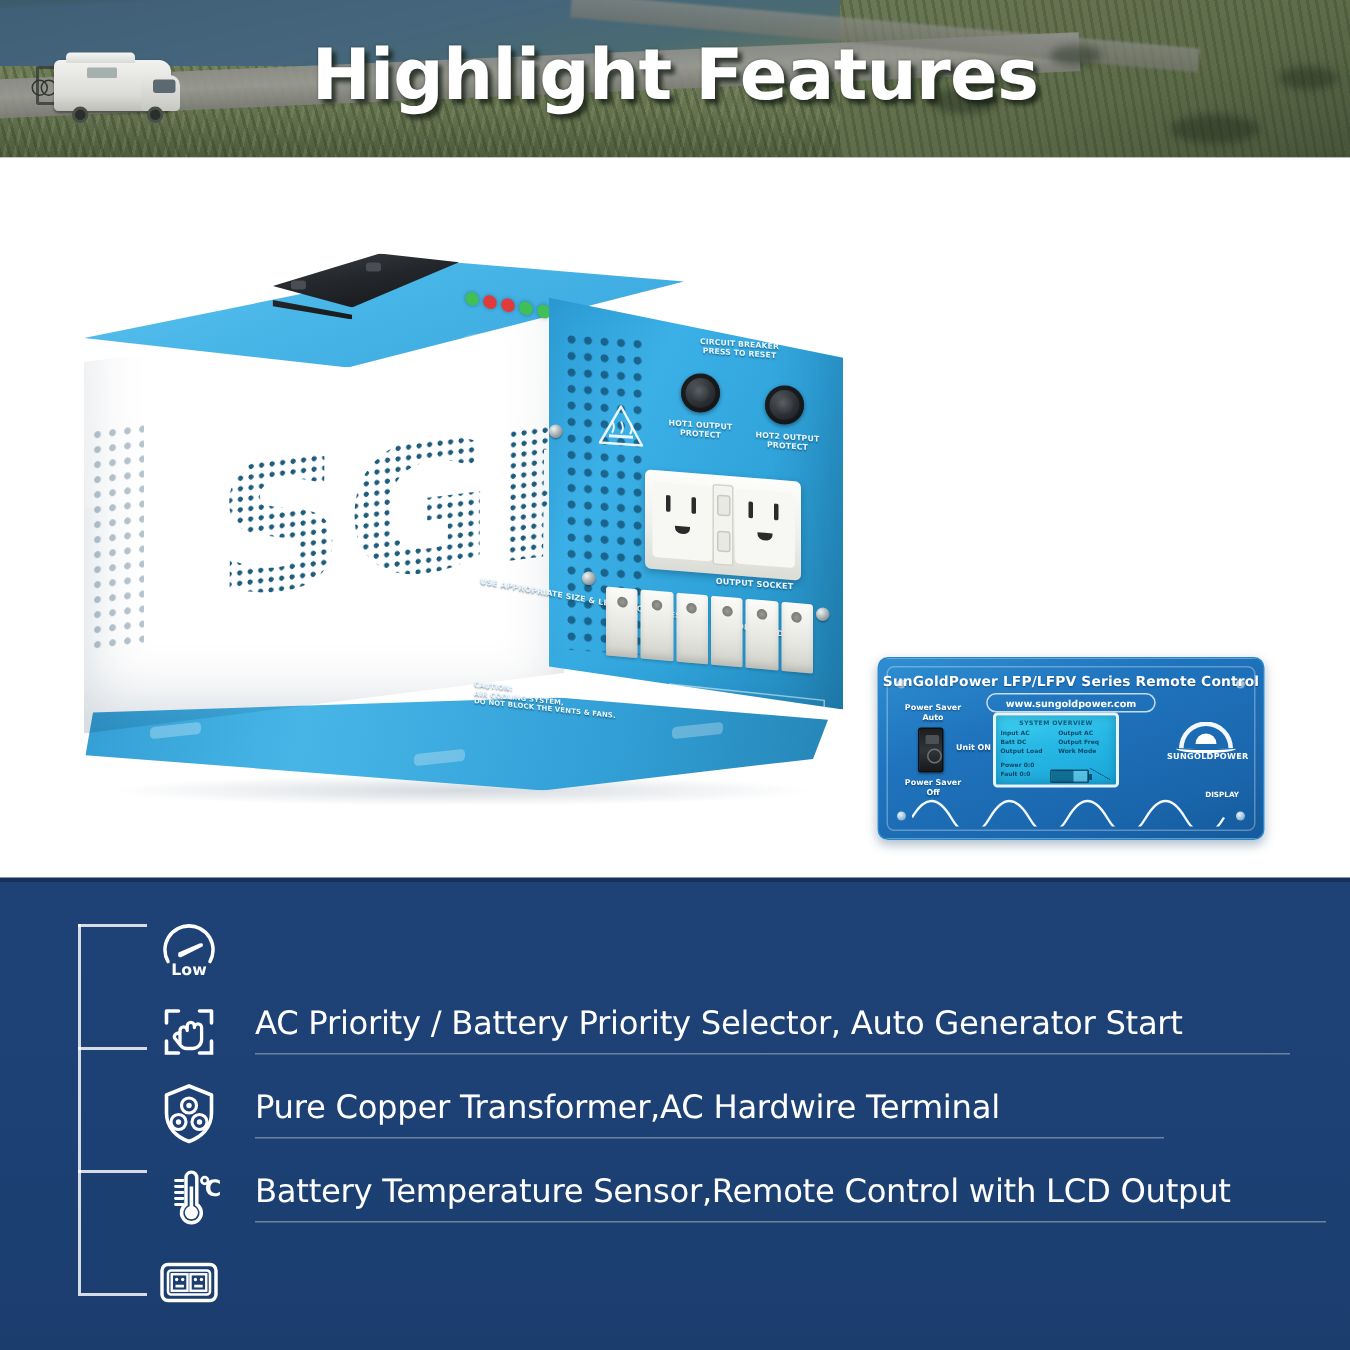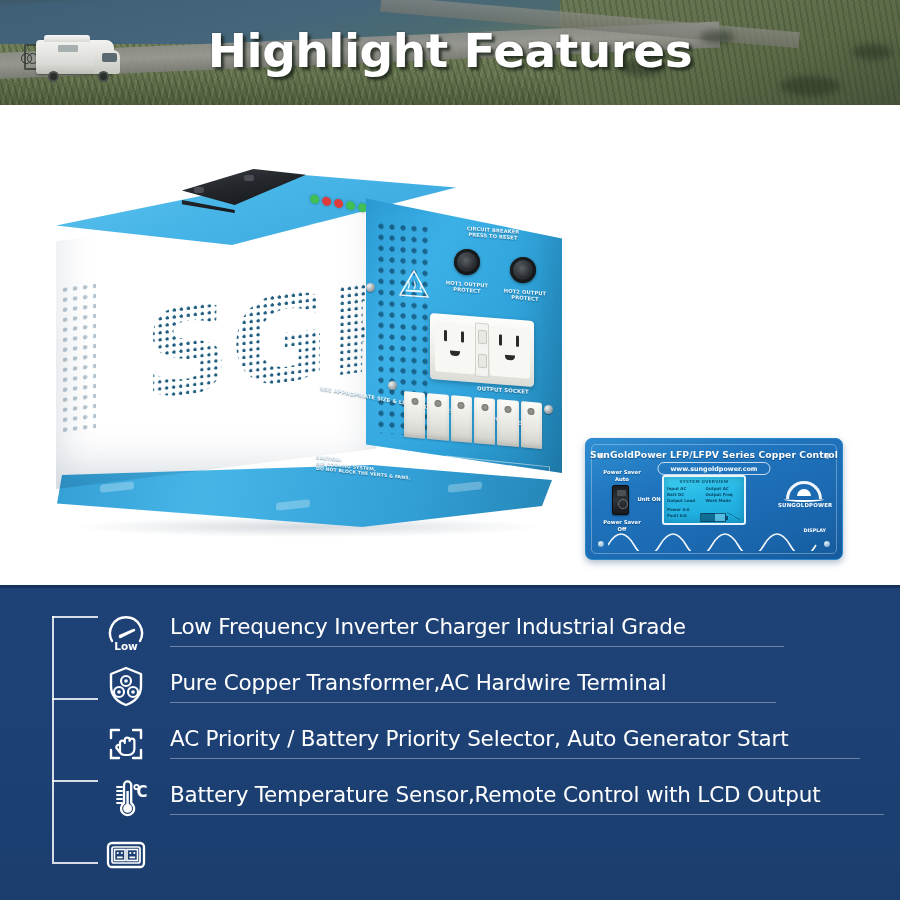--- a/index.html
+++ b/index.html
@@ -603,21 +603,21 @@
       <div class="lbl" style="left:398px;top:296px;width:104px;font-size:4.4px;transform:skewY(6deg);border:1px solid rgba(255,255,255,.5);padding:2px;">&nbsp;</div>
     </div>
 
     <div class="remote">
       <div class="remote-inner"></div>
       <div class="r-screw" style="left:12px;top:14px;"></div>
       <div class="r-screw" style="right:12px;top:14px;"></div>
       <div class="r-screw" style="left:12px;bottom:12px;"></div>
       <div class="r-screw" style="right:12px;bottom:12px;"></div>
 
-      <div class="r-title">SunGoldPower LFP/LFPV Series Copper Control</div>
+      <div class="r-title">SunGoldPower LFP/LFPV Series Remote Control</div>
       <div class="r-url">www.sungoldpower.com</div>
 
       <div class="r-lbl" style="left:14px;top:30px;width:44px;white-space:pre-line;">Power Saver
 Auto</div>
       <div class="rocker"></div>
       <div class="r-lbl" style="left:46px;top:57px;width:34px;">Unit ON</div>
       <div class="r-lbl" style="left:14px;top:80px;width:44px;white-space:pre-line;">Power Saver
 Off</div>
 
       <div class="lcd">
@@ -663,54 +663,50 @@
 
       <div class="feat-row r1">
         <div class="feat-icon">
           <svg width="46" height="46" viewBox="0 0 46 46">
             <path d="M9 34 A16 16 0 1 1 37 34" fill="none" stroke="#ffffff" stroke-width="2.4" stroke-linecap="round"></path>
             <path d="M14 32 A12 12 0 0 1 30 19 L31 22 A9 9 0 0 0 17 33 Z" fill="#ffffff" opacity="0"></path>
             <path d="M16 28 L30 22 Q33 21 32 24 L18 31 Q15 32 16 28 Z" fill="#ffffff"></path>
             <text x="23" y="43" font-family="DejaVu Sans, sans-serif" font-size="10.5" font-weight="bold" fill="#ffffff" text-anchor="middle">Low</text>
           </svg>
         </div>
+      </div>
+
+      <div class="feat-row r3">
+        <div class="feat-icon">
+          <svg width="46" height="46" viewBox="0 0 46 46">
+            <path d="M8 11 H16 M30 11 H38 M8 11 V19 M38 11 V19 M8 31 V39 H16 M38 31 V39 H30" fill="none" stroke="#ffffff" stroke-width="2.4" stroke-linecap="round"></path>
+            <path d="M17 33 V24 a2.4 2.4 0 0 1 4.8 0 v-3 a2.4 2.4 0 0 1 4.8 0 v1 a2.4 2.4 0 0 1 4.8 0 v8
+                     a6 6 0 0 1 -6 6 h-4 a5 5 0 0 1 -4 -2 l-4 -5 a2.3 2.3 0 0 1 3.6 -2.6 Z" fill="none" stroke="#ffffff" stroke-width="2.2" stroke-linejoin="round"></path>
+          </svg>
+        </div>
         <div class="feat-text-wrap">
-          <div class="feat-text">Low Frequency Inverter Charger Industrial Grade</div>
+          <div class="feat-text">AC Priority / Battery Priority Selector, Auto Generator Start</div>
           <div class="feat-rule"></div>
         </div>
       </div>
 
       <div class="feat-row r2">
         <div class="feat-icon">
           <svg width="46" height="46" viewBox="0 0 46 46">
             <path d="M23 5 L38 11 V23 C38 33 31 39 23 42 C15 39 8 33 8 23 V11 Z" fill="none" stroke="#ffffff" stroke-width="2.4" stroke-linejoin="round"></path>
             <circle cx="23" cy="18" r="5" fill="none" stroke="#ffffff" stroke-width="2.1"></circle>
             <circle cx="23" cy="18" r="1.8" fill="#ffffff"></circle>
             <circle cx="16" cy="29" r="5" fill="none" stroke="#ffffff" stroke-width="2.1"></circle>
             <circle cx="16" cy="29" r="1.8" fill="#ffffff"></circle>
             <circle cx="30" cy="29" r="5" fill="none" stroke="#ffffff" stroke-width="2.1"></circle>
             <circle cx="30" cy="29" r="1.8" fill="#ffffff"></circle>
           </svg>
         </div>
         <div class="feat-text-wrap">
           <div class="feat-text">Pure Copper Transformer,AC Hardwire Terminal</div>
-          <div class="feat-rule"></div>
-        </div>
-      </div>
-
-      <div class="feat-row r3">
-        <div class="feat-icon">
-          <svg width="46" height="46" viewBox="0 0 46 46">
-            <path d="M8 11 H16 M30 11 H38 M8 11 V19 M38 11 V19 M8 31 V39 H16 M38 31 V39 H30" fill="none" stroke="#ffffff" stroke-width="2.4" stroke-linecap="round"></path>
-            <path d="M17 33 V24 a2.4 2.4 0 0 1 4.8 0 v-3 a2.4 2.4 0 0 1 4.8 0 v1 a2.4 2.4 0 0 1 4.8 0 v8
-                     a6 6 0 0 1 -6 6 h-4 a5 5 0 0 1 -4 -2 l-4 -5 a2.3 2.3 0 0 1 3.6 -2.6 Z" fill="none" stroke="#ffffff" stroke-width="2.2" stroke-linejoin="round"></path>
-          </svg>
-        </div>
-        <div class="feat-text-wrap">
-          <div class="feat-text">AC Priority / Battery Priority Selector, Auto Generator Start</div>
           <div class="feat-rule"></div>
         </div>
       </div>
 
       <div class="feat-row r4">
         <div class="feat-icon">
           <svg width="46" height="46" viewBox="0 0 46 46">
             <path d="M21 28 V10 a3.6 3.6 0 0 1 7.2 0 V28 a6.6 6.6 0 1 1 -7.2 0 Z" fill="none" stroke="#ffffff" stroke-width="2.3"></path>
             <circle cx="24.6" cy="33.4" r="4.4" fill="#ffffff"></circle>
             <rect x="23.4" y="16" width="2.4" height="15" fill="#ffffff"></rect>

